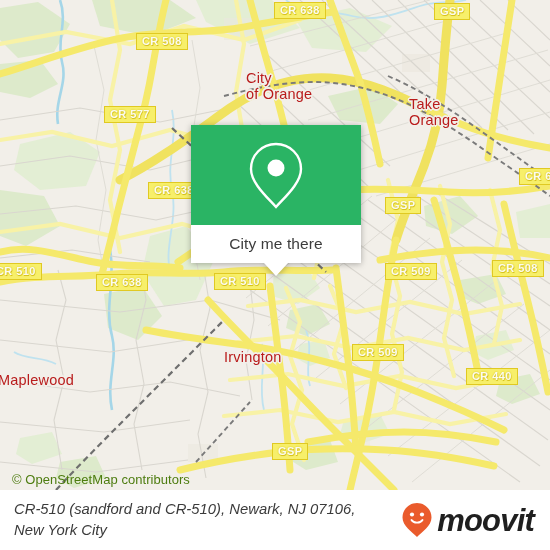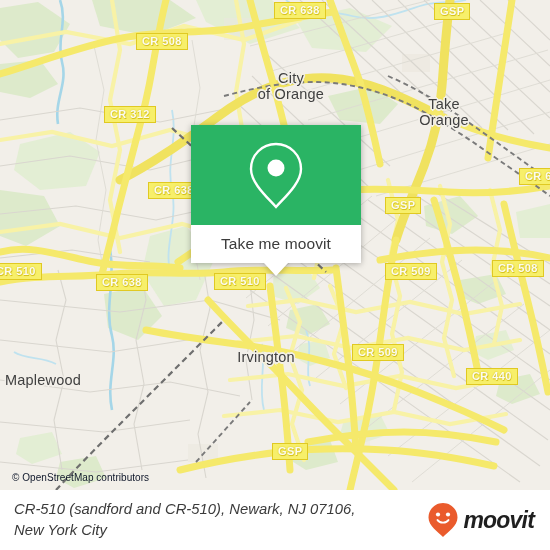--- a/index.html
+++ b/index.html
@@ -21,25 +21,25 @@
     left: 0; top: 0;
     width: 550px; height: 490px;
     background: #f2efe9;
     overflow: hidden;
   }
   #map-svg { position: absolute; left: 0; top: 0; }
 
   
   .place-label {
     position: absolute;
-    color: #404040;
+    color: #b91c1c;
     font-size: 14.5px;
     letter-spacing: .2px;
     line-height: 16px;
-    text-align: center;
+    text-align: left;
     white-space: pre;
     text-shadow:
        1.6px 0 #f2efe9, -1.6px 0 #f2efe9, 0 1.6px #f2efe9, 0 -1.6px #f2efe9,
        1.2px 1.2px #f2efe9, -1.2px 1.2px #f2efe9, 1.2px -1.2px #f2efe9, -1.2px -1.2px #f2efe9;
     pointer-events: none;
   }
 
   
   .shield {
     position: absolute;
@@ -92,22 +92,22 @@
     border-left: 12px solid transparent;
     border-right: 12px solid transparent;
     border-top: 13px solid #ffffff;
   }
 
   
   #attribution {
     position: absolute;
     left: 12px;
     top: 472px;
-    font-size: 10px;
-    color: #0f172a;
+    font-size: 13px;
+    color: #4d7c0f;
     letter-spacing: .05px;
     white-space: nowrap;
   }
 
   
   #footer {
     position: absolute;
     left: 0; top: 490px;
     width: 550px; height: 60px;
     background: #ffffff;
@@ -127,21 +127,21 @@
   }
   #brand {
     display: flex;
     align-items: center;
     gap: 4px;
     flex: 0 0 auto;
     margin-right: 2px;
   }
   #brand-wordmark {
     color: #1f1f1f;
-    font-size: 23px;
+    font-size: 31px;
     font-weight: bold;
     letter-spacing: -.8px;
     line-height: 31px;
   }
 </style>
 </head>
 <body>
 
 <div id="app">
 
@@ -335,42 +335,42 @@
     <div class="place-label" style="left:246px; top:70px; width:90px;">City
 of Orange</div>
     <div class="place-label" style="left:409px; top:96px; width:70px;">Take
 Orange</div>
     <div class="place-label" style="left:-2px; top:372px; width:90px;">Maplewood</div>
     <div class="place-label" style="left:224px; top:349px; width:84px;">Irvington</div>
 
     <div class="shield" style="left:274px; top:2px;">CR 638</div>
     <div class="shield" style="left:434px; top:3px;">GSP</div>
     <div class="shield" style="left:136px; top:33px;">CR 508</div>
-    <div class="shield" style="left:104px; top:106px;">CR 312</div>
+    <div class="shield" style="left:104px; top:106px;">CR 577</div>
     <div class="shield" style="left:148px; top:182px;">CR 638</div>
     <div class="shield" style="left:519px; top:168px;">CR 65</div>
     <div class="shield" style="left:385px; top:197px;">GSP</div>
     <div class="shield" style="left:-10px; top:263px;">CR 510</div>
     <div class="shield" style="left:96px; top:274px;">CR 638</div>
     <div class="shield" style="left:214px; top:273px;">CR 510</div>
     <div class="shield" style="left:385px; top:263px;">CR 509</div>
     <div class="shield" style="left:492px; top:260px;">CR 508</div>
     <div class="shield" style="left:352px; top:344px;">CR 509</div>
     <div class="shield" style="left:466px; top:368px;">CR 440</div>
     <div class="shield" style="left:272px; top:443px;">GSP</div>
 
     <div id="popup">
       <div id="popup-image">
         <svg width="62" height="72" viewBox="0 0 62 72">
           <path d="M31 5 C17 5, 6 16, 6 30 C6 44, 22 58, 31 68 C40 58, 56 44, 56 30 C56 16, 45 5, 31 5 Z" fill="none" stroke="#ffffff" stroke-width="2.4"></path>
           <circle cx="31" cy="29" r="8.5" fill="#ffffff"></circle>
         </svg>
       </div>
       <div id="popup-footer">
-        <span id="popup-footer-label">Take me moovit</span>
+        <span id="popup-footer-label">City me there</span>
         <div id="popup-tail"></div>
       </div>
     </div>
 
     <div id="attribution">© OpenStreetMap contributors</div>
   </div>
 
   <div id="footer">
     <div id="footer-title">CR-510 (sandford and CR-510), Newark, NJ 07106,
 New York City</div>

